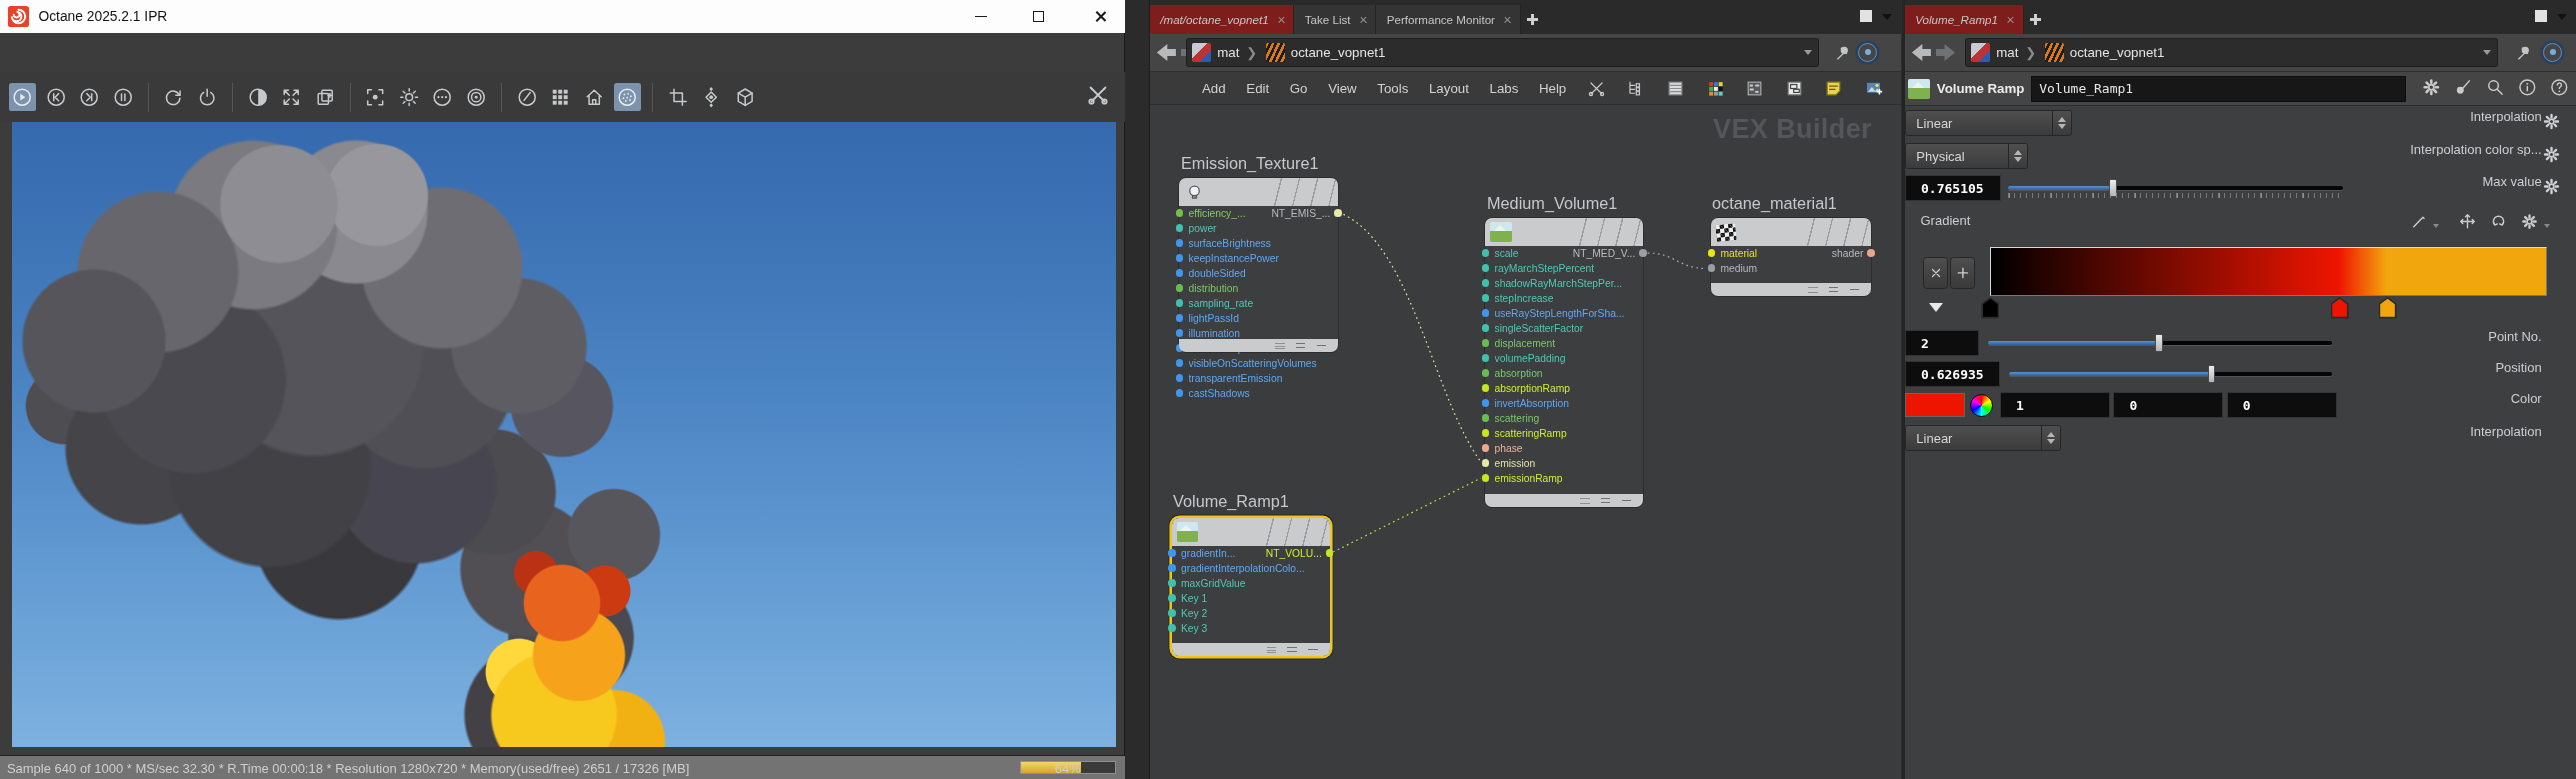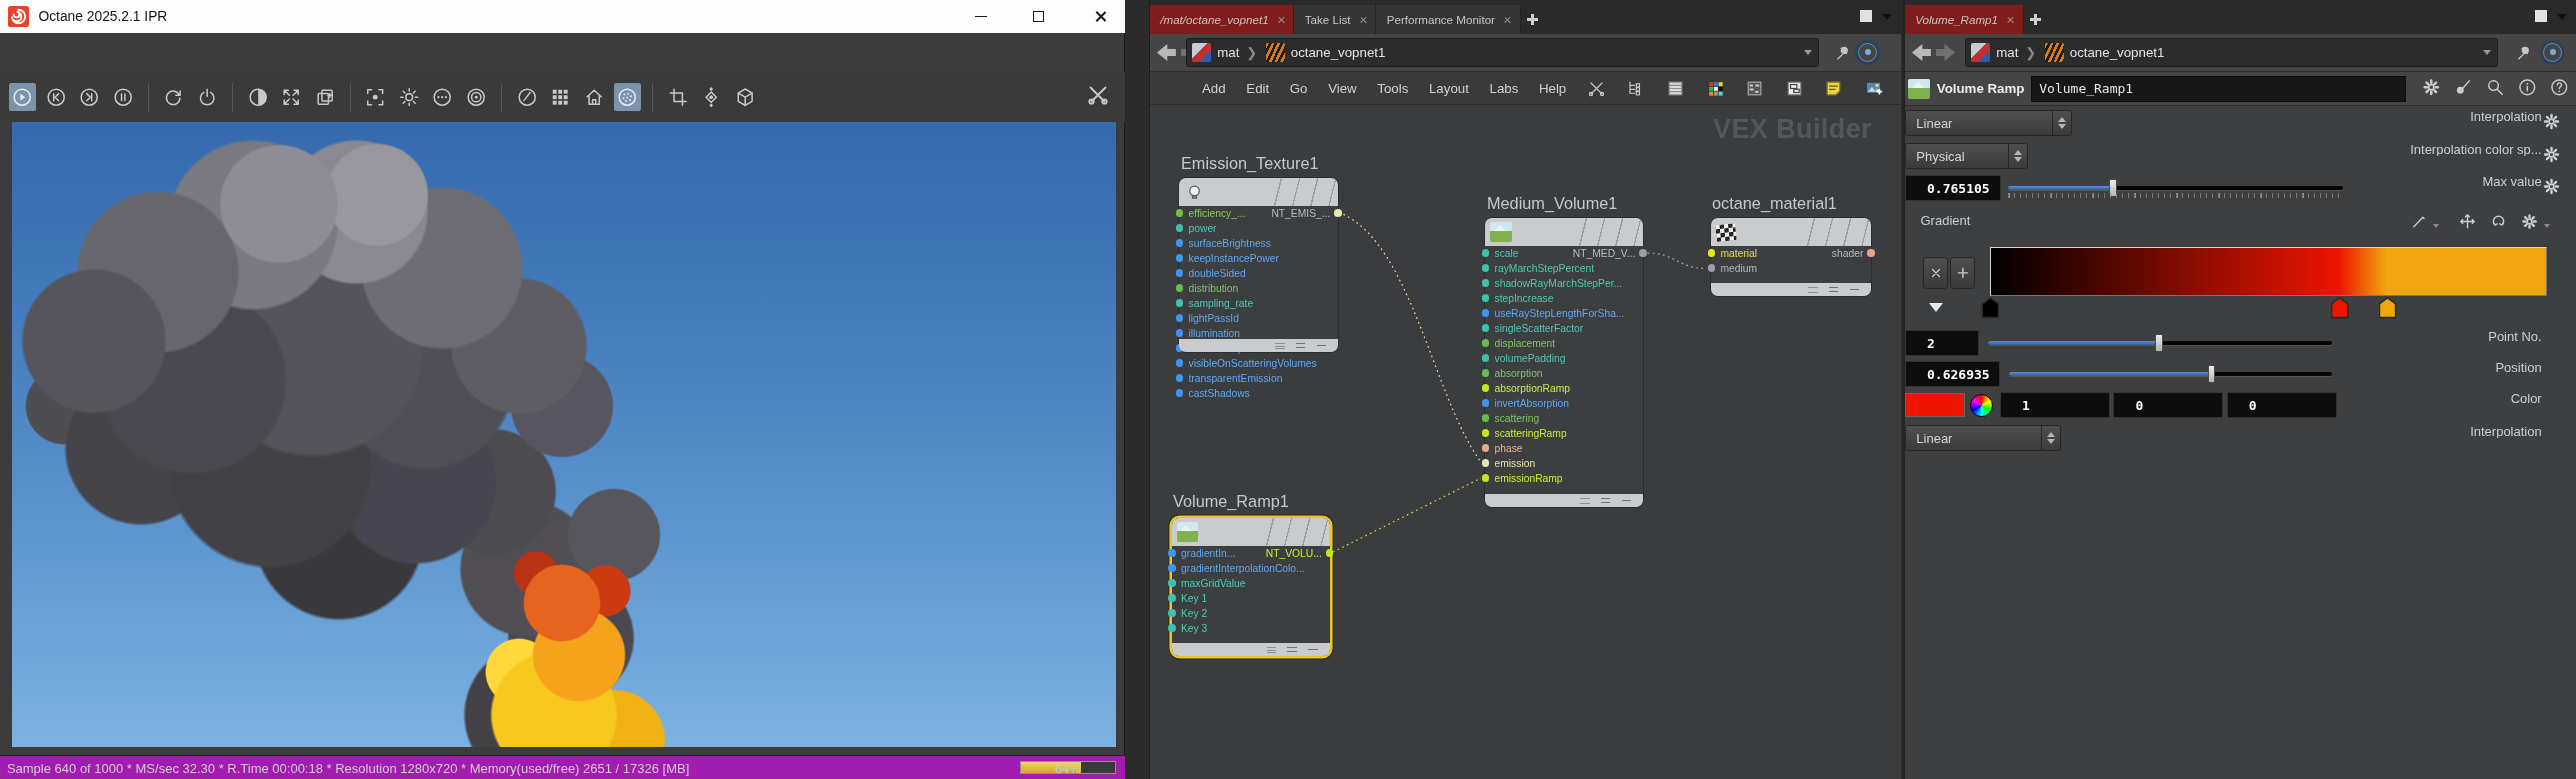--- a/index.html
+++ b/index.html
@@ -54,21 +54,21 @@
       radial-gradient(circle 103px at 258px 344px,#424146 0 96%,transparent 100%),
       radial-gradient(circle 82px at 404px 361px,#474650 0 96%,transparent 100%),
       radial-gradient(circle 77px at 129px 327px,#454449 0 96%,transparent 100%),
       radial-gradient(circle 39px at 52px 284px,#4e4d52 0 96%,transparent 100%),
       radial-gradient(circle 64px at 481px 370px,#4c4b50 0 96%,transparent 100%),
       radial-gradient(circle 69px at 516px 447px,#514f54 0 96%,transparent 100%),
       radial-gradient(circle 64px at 559px 516px,#4a4850 0 96%,transparent 100%),
       radial-gradient(circle 73px at 524px 593px,#434146 0 96%,transparent 100%),
       radial-gradient(circle 86px at 327px 413px,#39383d 0 96%,transparent 100%);
   }
-  .oc-status { left:0; top:755px; width:1125px; height:25px; background:#a21caf; border-top:0.9px solid #222; display:flex; align-items:center; }
+  .oc-status { left:0; top:755px; width:1125px; height:25px; background:#737373; border-top:0.9px solid #222; display:flex; align-items:center; }
   .oc-status-text { margin-left:6.9px; font-size:13px; color:#cfcfcf; }
   .pbar { position:absolute; left:1020px; top:5.2px; width:96px; height:13px; background:#3a3a3a; border:0.9px solid #909090; }
   .pfill { height:100%; background:linear-gradient(180deg,#f7d565,#d3a52e); }
   .plabel { position:absolute; right:24px; top:0; font-size:11.2px; color:#8a8a8a; line-height:13px; }
 
   
   .vdiv1 { left:1125px; top:0; width:25px; height:780px; background:#2b2b2b; border-right:0.9px solid #1d1d1d; }
   .vdiv2 { left:1902px; top:0; width:3.4px; height:780px; background:#242424; }
 
   
@@ -141,21 +141,21 @@
   .pname { width:375px; height:26px; background:#171717; border:0.9px solid #0e0e0e; color:#e8e8e8; font-family:"DejaVu Sans Mono", monospace; font-size:13px; display:flex; align-items:center; padding-left:6.9px; }
   .picons { position:absolute; right:6.9px; display:flex; gap:11.2px; align-items:center; }
   .picons svg { stroke:#c9cbcd; fill:none; stroke-width:1.7; stroke-linecap:round; stroke-linejoin:round; }
   .prow { position:absolute; display:flex; align-items:center; }
   .plabel { width:186px; text-align:right; font-size:13px; color:#ccced0; padding-right:10.3px; white-space:nowrap; overflow:hidden; }
   .dd { height:26px; background:linear-gradient(180deg,#4f4f4f,#3b3b3b); border:0.9px solid #262626; border-radius:2.6px; display:flex; align-items:center; color:#d6d6d6; font-size:13px; }
   .dd .val { padding:0 10.3px; flex:1; }
   .dd .spin { width:19px; align-self:stretch; border-left:0.9px solid #262626; display:flex; flex-direction:column; align-items:center; justify-content:center; gap:2.6px; }
   .tri-up { width:0; height:0; border-left:4.3px solid transparent; border-right:4.3px solid transparent; border-bottom:5.2px solid #b5b5b5; }
   .tri-dn { width:0; height:0; border-left:4.3px solid transparent; border-right:4.3px solid transparent; border-top:5.2px solid #b5b5b5; }
-  .nfield { height:26px; background:#0d0d0d; border:0.9px solid #333; color:#fff; font-family:"DejaVu Sans Mono", monospace; font-weight:bold; font-size:13px; display:flex; align-items:center; padding-left:21px; }
+  .nfield { height:26px; background:#0d0d0d; border:0.9px solid #333; color:#fff; font-family:"DejaVu Sans Mono", monospace; font-weight:bold; font-size:13px; display:flex; align-items:center; padding-left:15px; }
   .slider { position:relative; height:26px; }
   .sl-track { position:absolute; left:0; right:0; top:11.2px; height:4.3px; background:#050505; border-radius:1.7px; box-shadow:0 0.9px 0 #555; }
   .sl-fill { position:absolute; left:0; top:0; height:4.3px; background:linear-gradient(180deg,#5d8fd0,#2f5c9e); border-radius:1.7px; }
   .sl-handle { position:absolute; top:-6.9px; width:7.7px; height:18px; background:linear-gradient(180deg,#ececec,#b4b4b4); border:0.9px solid #4a4a4a; border-radius:1.7px; }
   .ruler { position:absolute; left:0; right:0; top:18px; height:5.2px; opacity:.65;
      background:repeating-linear-gradient(90deg,#999 0 0.9px,transparent 0.9px 6px),repeating-linear-gradient(90deg,#bbb 0 1.7px,transparent 1.7px 42px); }
   .gearbtn svg { stroke:#cfd1d3; stroke-width:3; stroke-linecap:round; fill:none; }
   .gradbar { position:absolute; border:0.9px solid #d8d8d8; border-right-color:#777; border-bottom-color:#777; }
   .gstops { position:absolute; }
   .gstop { position:absolute; top:0; width:18px; height:21.5px; clip-path:polygon(50% 0,100% 30%,100% 100%,0 100%,0 30%); background:#2b2b2b; }

